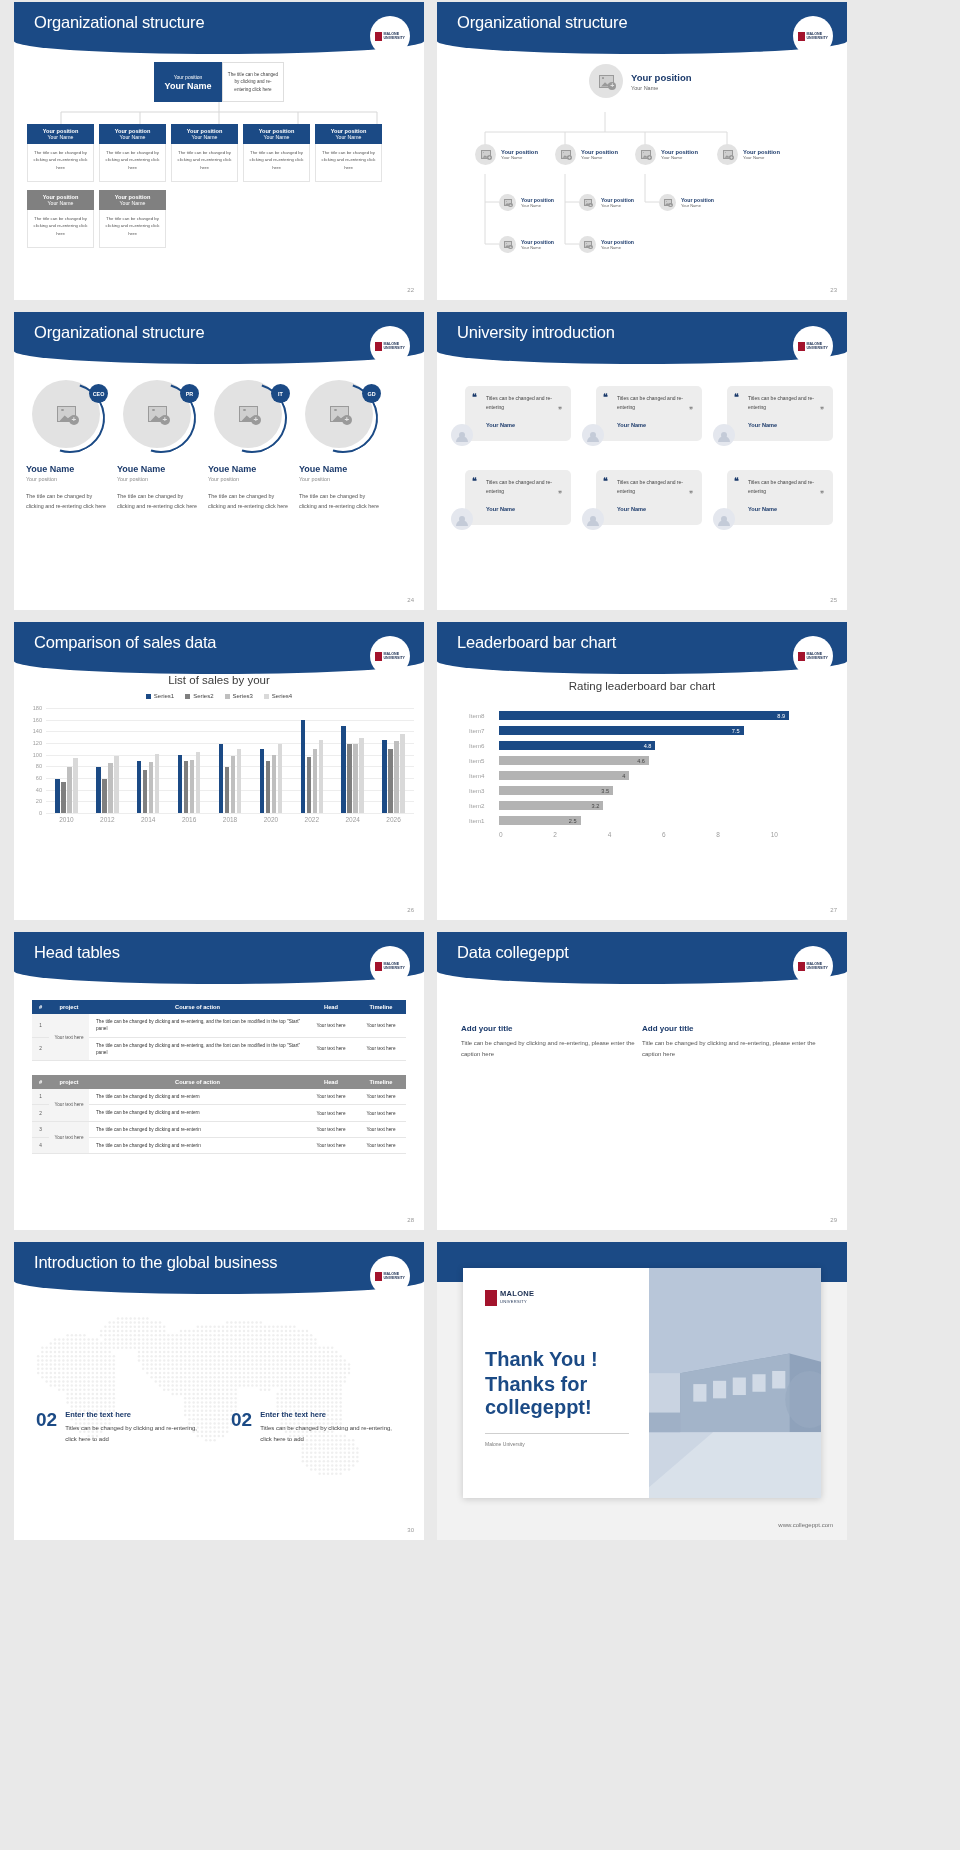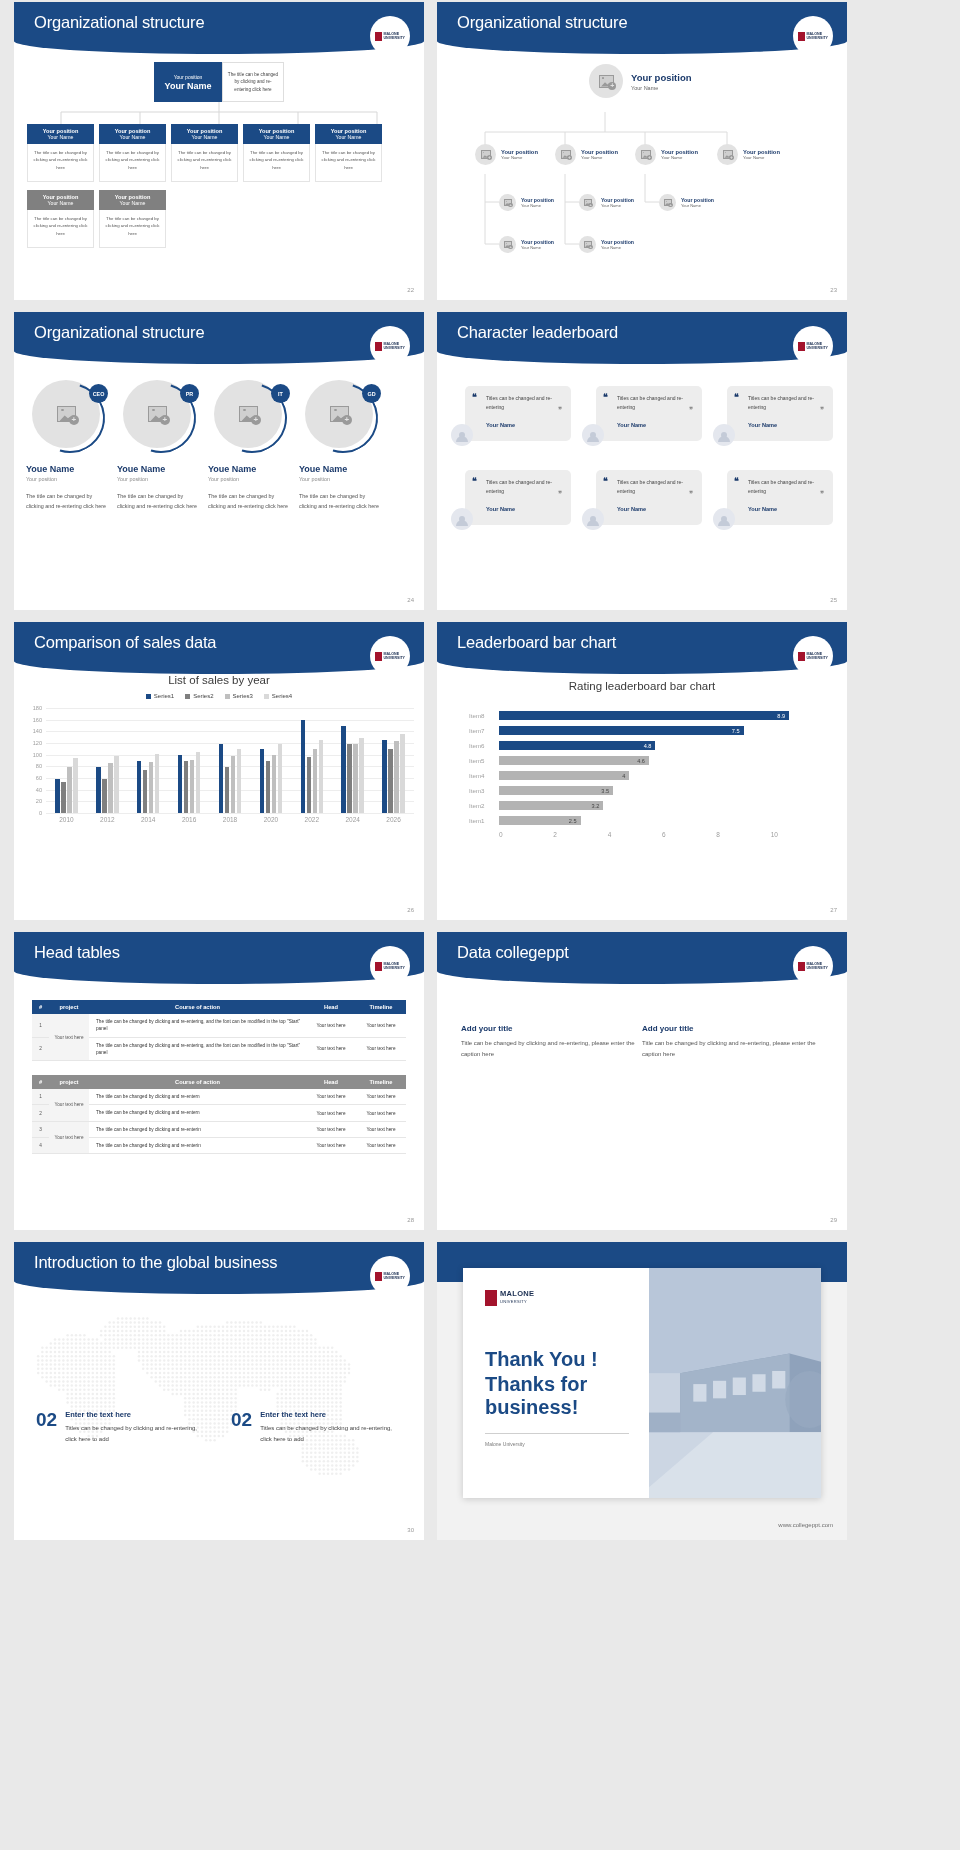--- a/index.html
+++ b/index.html
@@ -617,21 +617,21 @@
         <div class="memName">Youe Name</div>
         <div class="memPos">Your position</div>
         <div class="memDesc">The title can be changed by clicking and re-entering click here</div>
       </div>
     </div>
     <div class="pageNo">24</div>
   </div>
 
   <div class="slide">
     <div class="banner"></div>
-    <div class="bannerTitle">Character leaderboard</div>
+    <div class="bannerTitle">University introduction</div>
     <div class="logoBadge">
       <div class="logoInner">
           <div class="logoMark"></div>
       <div>
             <div class="logoTxt">MALONE</div>
       <div class="logoTxt">UNIVERSITY</div>
           </div>
         </div>
     </div>
 
@@ -722,21 +722,21 @@
       <div class="logoInner">
           <div class="logoMark"></div>
       <div>
             <div class="logoTxt">MALONE</div>
       <div class="logoTxt">UNIVERSITY</div>
           </div>
         </div>
     </div>
 
     <div style="margin-top:52px">
-      <div class="chartTitle">List of sales by year</div>
+      <div class="chartTitle">List of sales by your</div>
       <div class="legendRow" id="legend-sales">
           <div class="lg">
             <span class="lgSw" style="background: rgb(27, 74, 133);"></span>
             <span>Series1</span>
           </div>
           <div class="lg">
             <span class="lgSw" style="background: rgb(127, 127, 127);"></span>
             <span>Series2</span>
           </div>
           <div class="lg">
@@ -2617,21 +2617,21 @@
       <div class="tyCard">
         <div class="tyLeft">
           <div class="tyLogo">
             <div class="tyLogoMark"></div>
             <div class="tyLogoTxt">
               <div class="a">MALONE</div>
               <div class="b">UNIVERSITY</div>
             </div>
           </div>
           <div class="tyH1">Thank You !</div>
-          <div class="tyH2">Thanks for business!</div>
+          <div class="tyH2">Thanks for collegeppt!</div>
           <div class="tyRule"></div>
           <div class="tySub">Malone University</div>
         </div>
         <div class="tyRight">
           <svg width="100%" height="100%" viewBox="0 0 180 210" preserveAspectRatio="xMidYMid slice">
             <rect width="180" height="210" fill="#c9d3e1"></rect>
             <rect x="0" y="0" width="180" height="96" fill="#b8c6d9"></rect>
             <polygon points="40,96 140,78 170,86 170,150 40,150" fill="#8fa2bb"></polygon>
             <polygon points="40,96 140,78 140,150 40,150" fill="#a3b4c9"></polygon>
             <rect x="52" y="106" width="12" height="16" fill="#dce4ee" opacity=".8"></rect>

